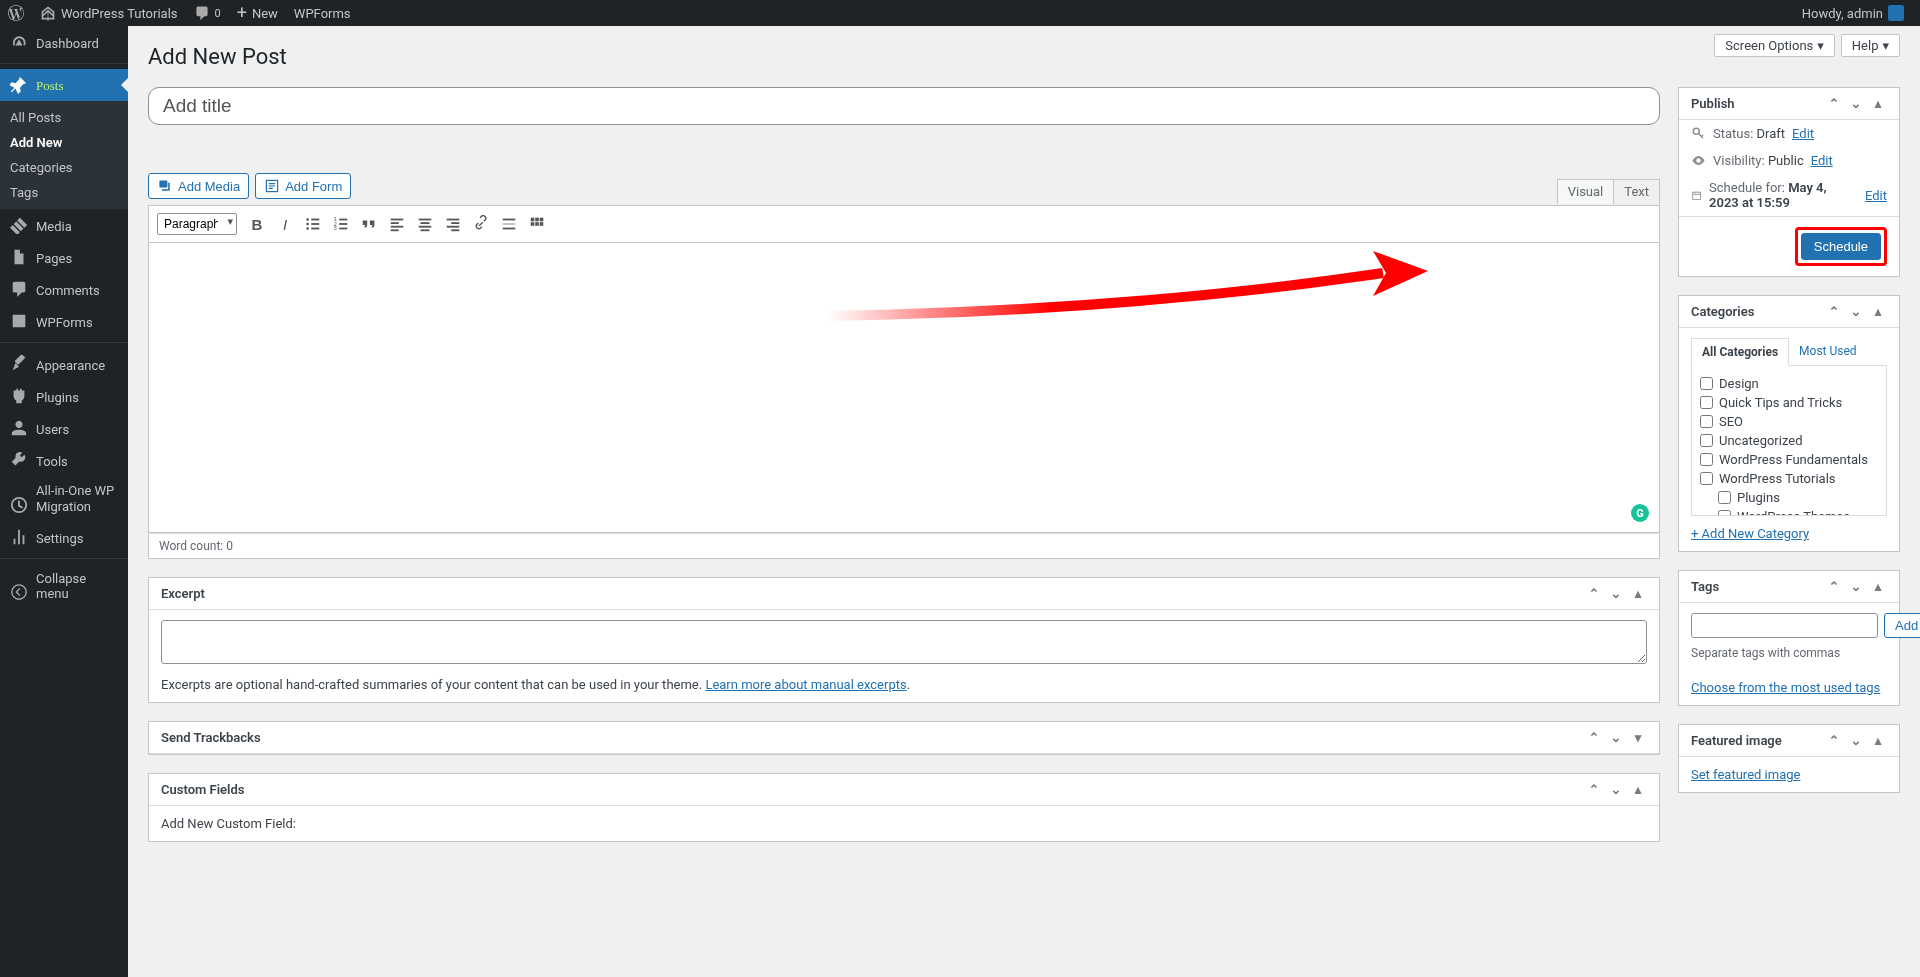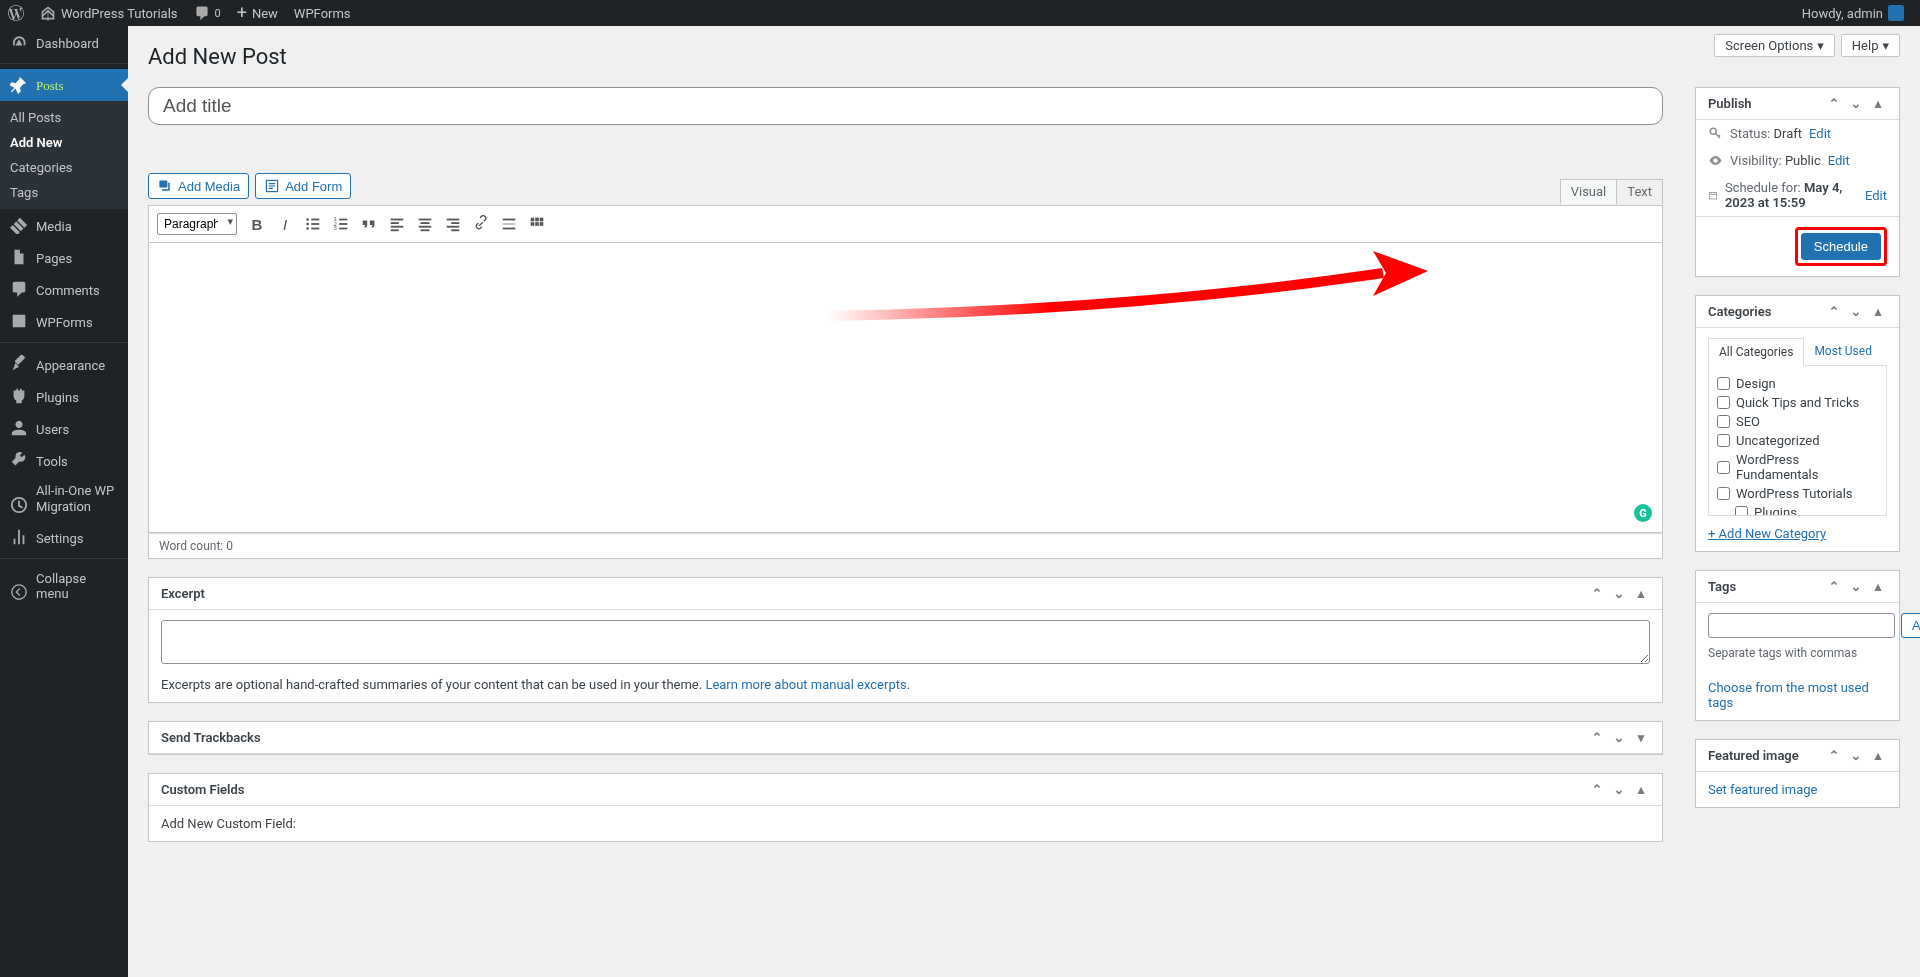--- a/index.html
+++ b/index.html
@@ -1,17 +1,17 @@
 <!DOCTYPE html>
 <html><head>
 <meta charset="utf-8">
 <style>
 * { box-sizing: border-box; margin: 0; padding: 0; }
 body { font-family: -apple-system, BlinkMacSystemFont, "Segoe UI", Roboto, sans-serif; font-size: 13px; background: #f0f0f1; color: #3c434a; overflow: hidden; }
-a { color: #2271b1; cursor: pointer; }
+a { color: #2271b1; text-decoration: underline; cursor: pointer; }
 
 
 .admin-bar { height: 26px; background: #1d2327; color: #c3c4c7; display: flex; justify-content: space-between; font-size: 13px; align-items: center; padding: 0 8px 0 0; }
 .admin-bar-left, .admin-bar-right { display: flex; align-items: center; height: 100%; }
 .ab-item { padding: 0 8px; height: 100%; display: flex; align-items: center; cursor: pointer; gap: 5px; color: #c3c4c7; }
 .ab-item svg { fill: #aaa; }
 .ab-count { font-size: 11px; }
 .avatar { width: 16px; height: 16px; background: #2271b1; border-radius: 2px; display: inline-block; }
 
 
@@ -31,21 +31,21 @@
 .menu-sep { height: 1px; background: #32373c; margin: 5px 0; }
 
 
 .content { flex: 1; overflow: auto; position: relative; padding: 0 20px 30px 20px; }
 .head-actions { position: absolute; right: 20px; top: 8px; display: flex; gap: 6px; }
 .top-btn { background: #fff; border: 1px solid #c3c4c7; border-radius: 2px; font-size: 13px; padding: 3px 10px; display: flex; align-items: center; gap: 4px; cursor: pointer; }
 h1.page-title { font-size: 22px; font-weight: 400; padding: 18px 0 18px 0; color: #1d2327; }
 
 .layout-cols { display: flex; gap: 18px; align-items: flex-start; }
 .main-col { flex: 1; min-width: 0; }
-.side-col { width: 205px; flex-shrink: 0; margin-left: 14px; }
+.side-col { width: 222px; flex-shrink: 0; }
 
 
 .title-input { width: 100%; font-size: 19px; padding: 7px 14px; border: 1px solid #8c8f94; border-radius: 11px; background: #fff; color: #555; font-weight: 400; }
 .title-input::placeholder { color: #555; font-weight: 400; }
 
 
 .editor-top { display: flex; gap: 6px; margin-top: 48px; margin-bottom: 6px; align-items: flex-end; }
 .wp-btn { border: 1px solid #2271b1; color: #2271b1; background: #fff; border-radius: 3px; font-size: 13px; padding: 4px 8px; display: flex; align-items: center; gap: 5px; cursor: pointer; }
 .wp-btn svg { width: 16px; height: 16px; fill: #2271b1; }
 
@@ -85,21 +85,21 @@
 .pub-row { padding: 6px 12px; font-size: 13px; display: flex; align-items: center; gap: 7px; color: #646970; }
 .pub-row .label-v { color: #3c434a; }
 .pub-row .strong-v { color: #3c434a; font-weight: 600; }
 .pub-row svg { width: 15px; height: 15px; fill: #8c8f94; }
 .pub-row a { font-size: 13px; }
 .pub-major { border-top: 1px solid #dcdcde; padding: 10px 12px; text-align: right; }
 
 
 .cat-tabs { display: flex; border-bottom: 1px solid #dcdcde; }
 .cat-tab { padding: 6px 10px; font-size: 12px; cursor: pointer; }
-.cat-tab.active { border: 1px solid #dcdcde; border-bottom: 1px solid #fff; margin-bottom: -1px; }
+.cat-tab.active { border: 1px solid #dcdcde; border-bottom: 1px solid #fff; margin-bottom: -1px; font-weight: bold; }
 .cat-tab:not(.active) { color: #2271b1; }
 .cat-list { max-height: 150px; overflow-y: scroll; padding: 8px; border: 1px solid #dcdcde; border-top: none; font-size: 13px; }
 .cat-item { display: flex; align-items: center; gap: 6px; padding: 2px 0; }
 .cat-item.indent { padding-left: 18px; }
 .cat-item input { margin: 0; }
 .add-cat { padding: 10px 12px; }
 .add-cat a { font-size: 13px; text-decoration: underline; }
 
 
 .tag-row { display: flex; gap: 6px; }

